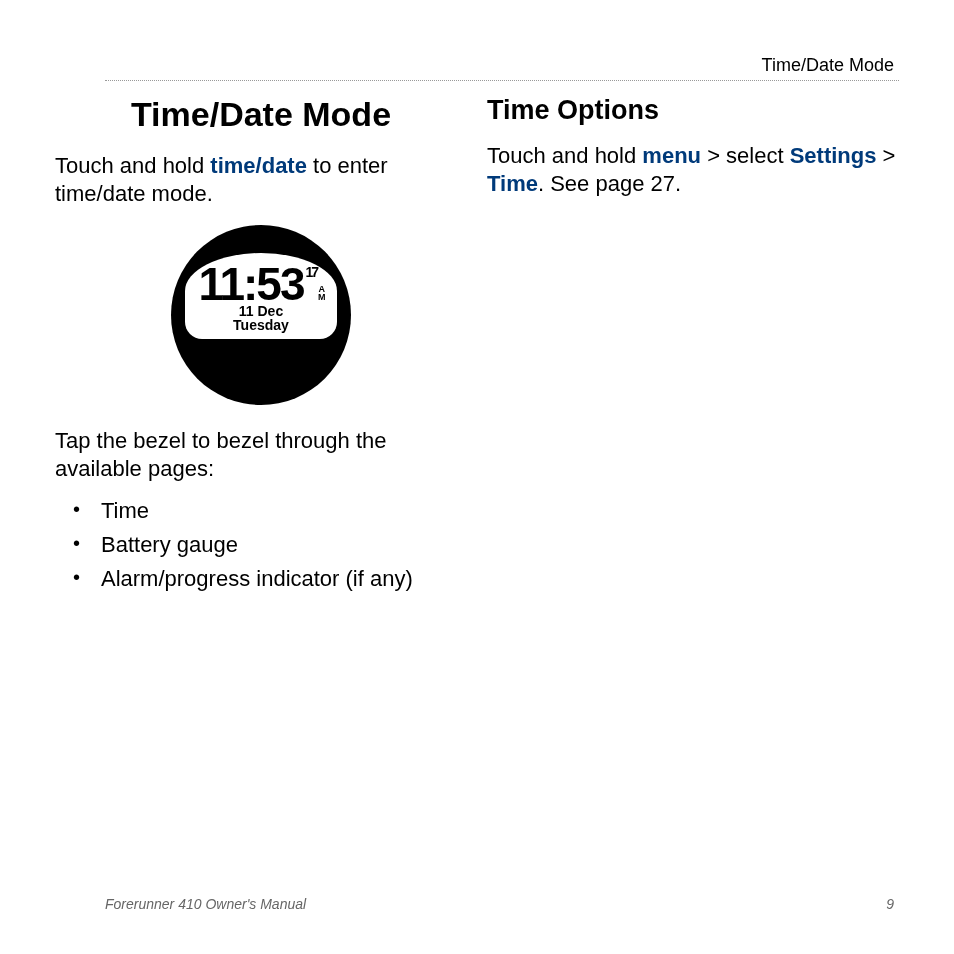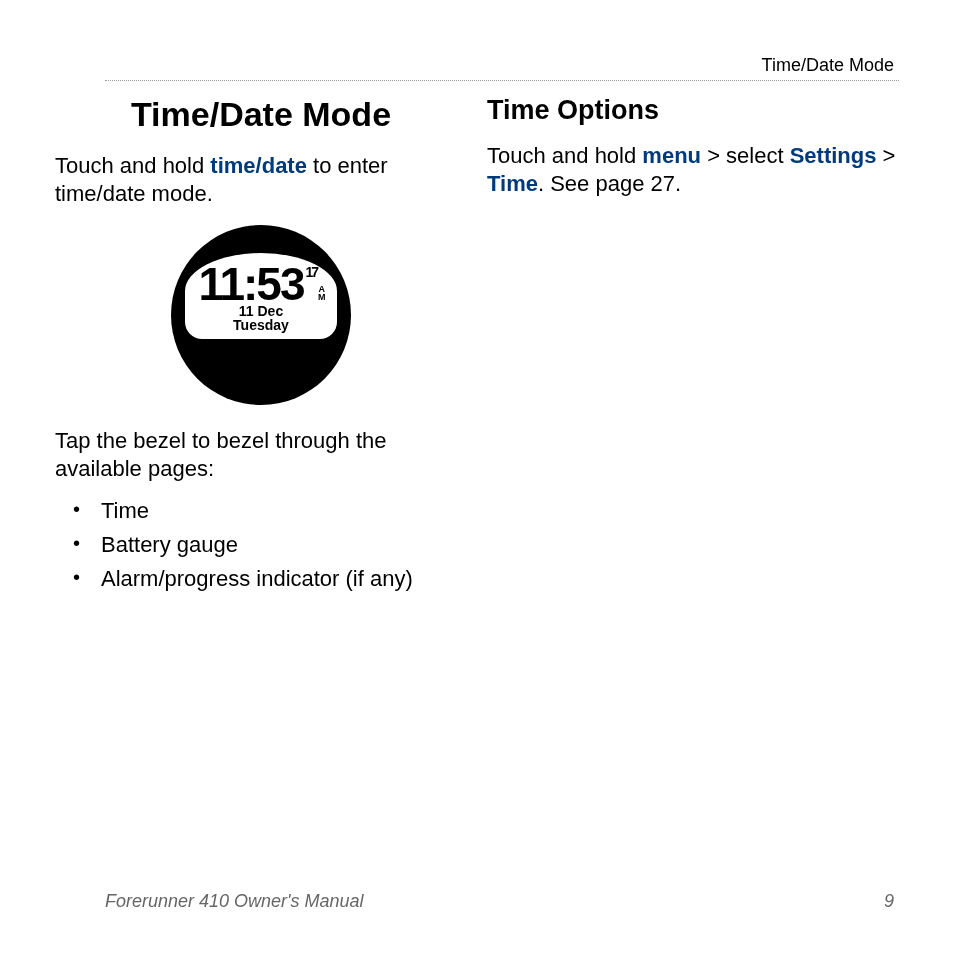--- a/index.html
+++ b/index.html
@@ -129,21 +129,21 @@
     font-size: 20px;
   }
   .footer {
     position: absolute;
     bottom: 42px;
     left: 105px;
     right: 60px;
     display: flex;
     justify-content: space-between;
     font-style: italic;
-    font-size: 18px;
+    font-size: 14px;
     color: #666;
   }
 </style>
 </head>
 <body>
 
 <div class="header-label">Time/Date Mode</div>
 <div class="header-line"></div>
 
 <div class="columns">

